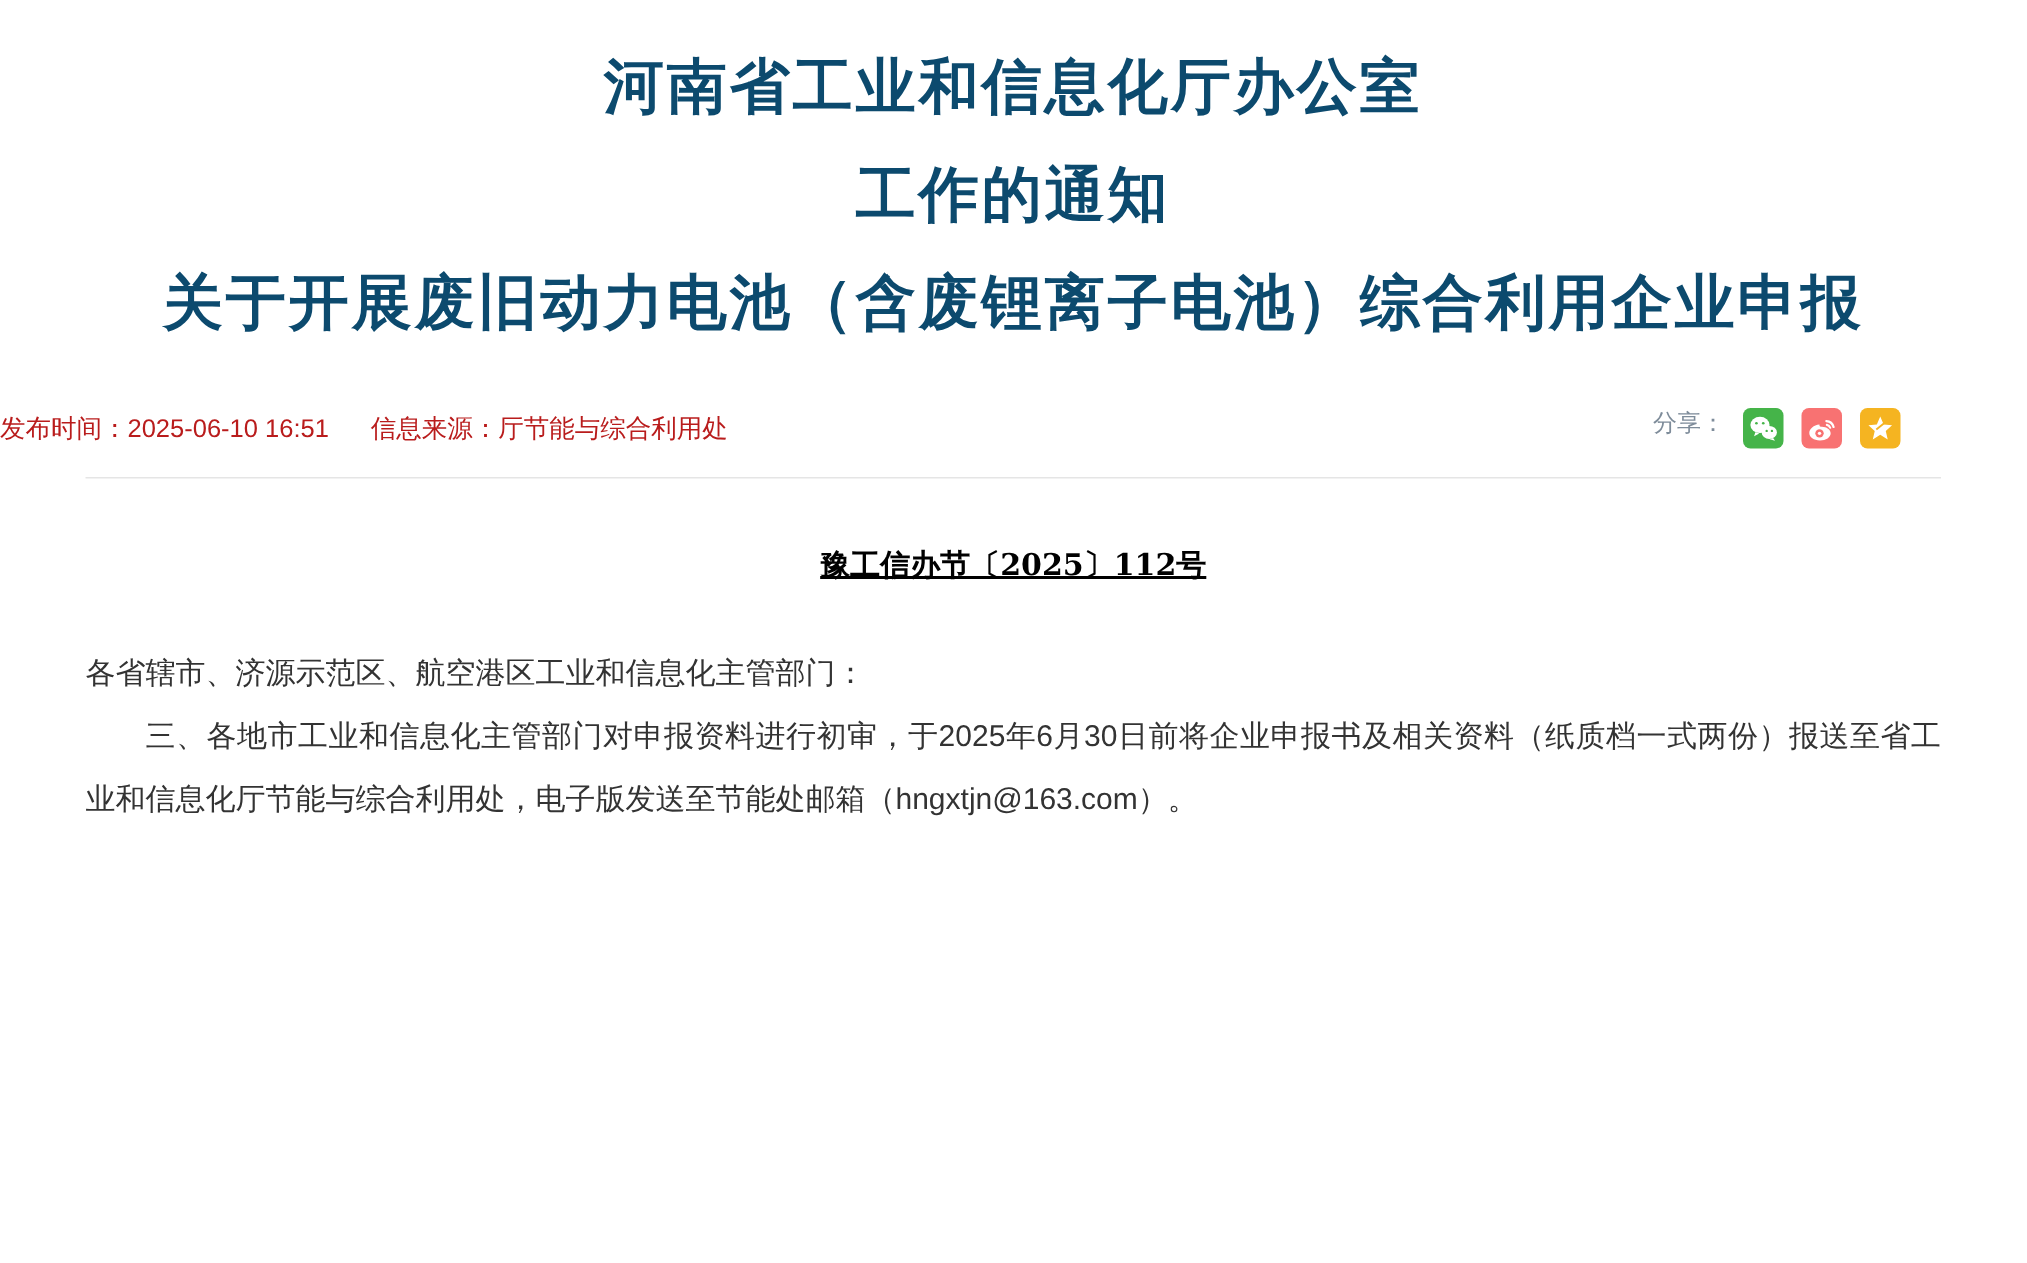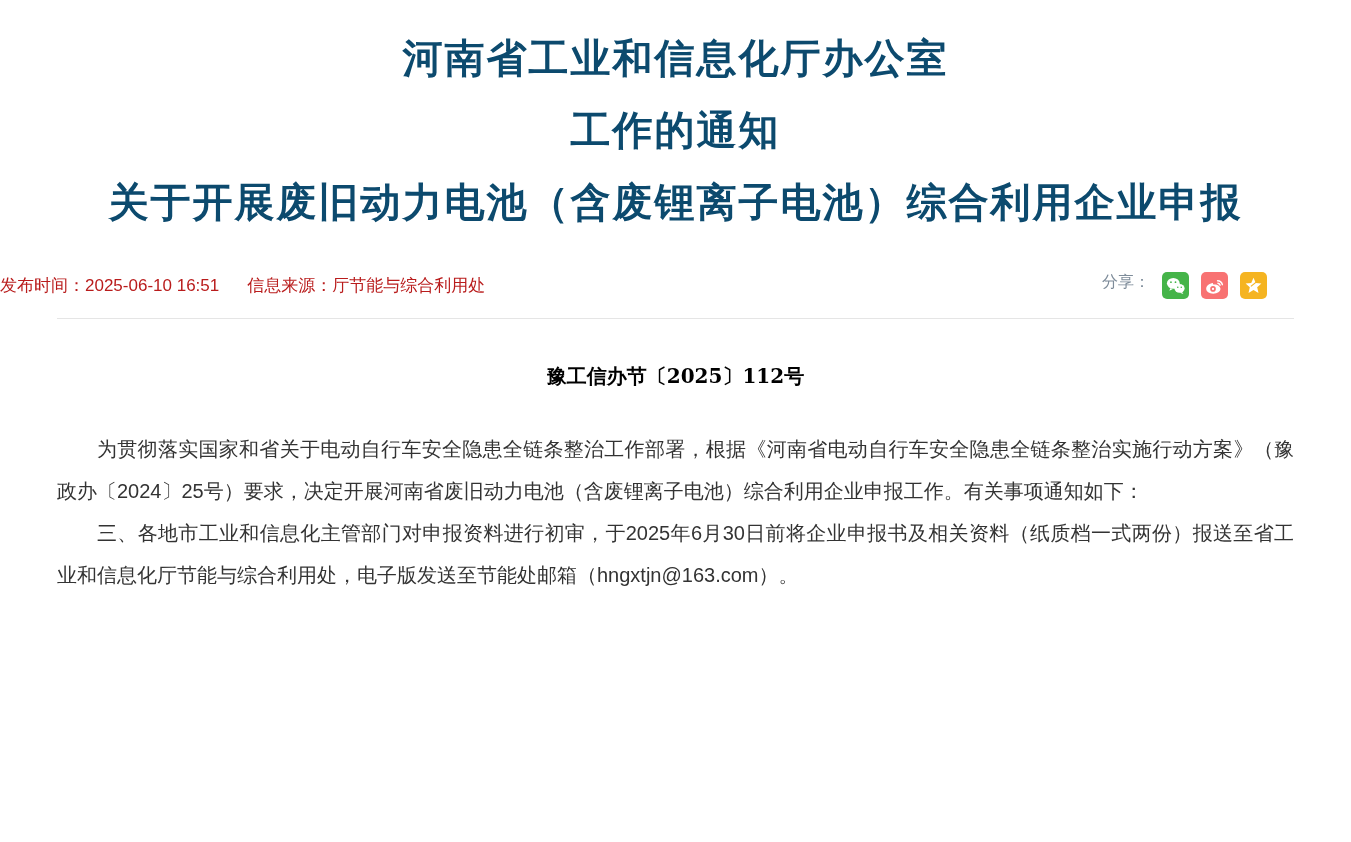--- a/index.html
+++ b/index.html
@@ -65,20 +65,21 @@
   }
 
   
   .doc-number {
     margin-top: 44px;
     text-align: center;
     font-family: "DejaVu Serif", "Liberation Serif", serif;
     font-weight: bold;
     font-size: 20px;
     color: #000000;
+    text-decoration: underline;
   }
 
   
   .body-text {
     margin: 38px 57px 0 57px;
     color: #333333;
     font-size: 20px;
     line-height: 42px;
     text-align: justify;
   }
@@ -133,17 +134,17 @@
         </svg>
       </span>
     </div>
   </div>
 
   <hr class="divider">
 
   <div class="doc-number">豫工信办节〔2025〕112号</div>
 
   <div class="body-text">
-    <p>为贯彻落实国家和省关于电动自行车安全隐患全链条整治工作部署，根据《河南省电动自行车安全隐患全链条整治实施行动方案》（豫政办〔2024〕25号）要求，决定开展河南省废旧动力电池（含废锂离子电池）综合利用企业申报工作。有关事项通知如下：</p>
+    <p class="no-indent">各省辖市、济源示范区、航空港区工业和信息化主管部门：</p>
     <p>三、各地市工业和信息化主管部门对申报资料进行初审，于2025年6月30日前将企业申报书及相关资料（纸质档一式两份）报送至省工业和信息化厅节能与综合利用处，电子版发送至节能处邮箱（hngxtjn@163.com）。</p>
   </div>
 
 </div>
 
 </body></html>

